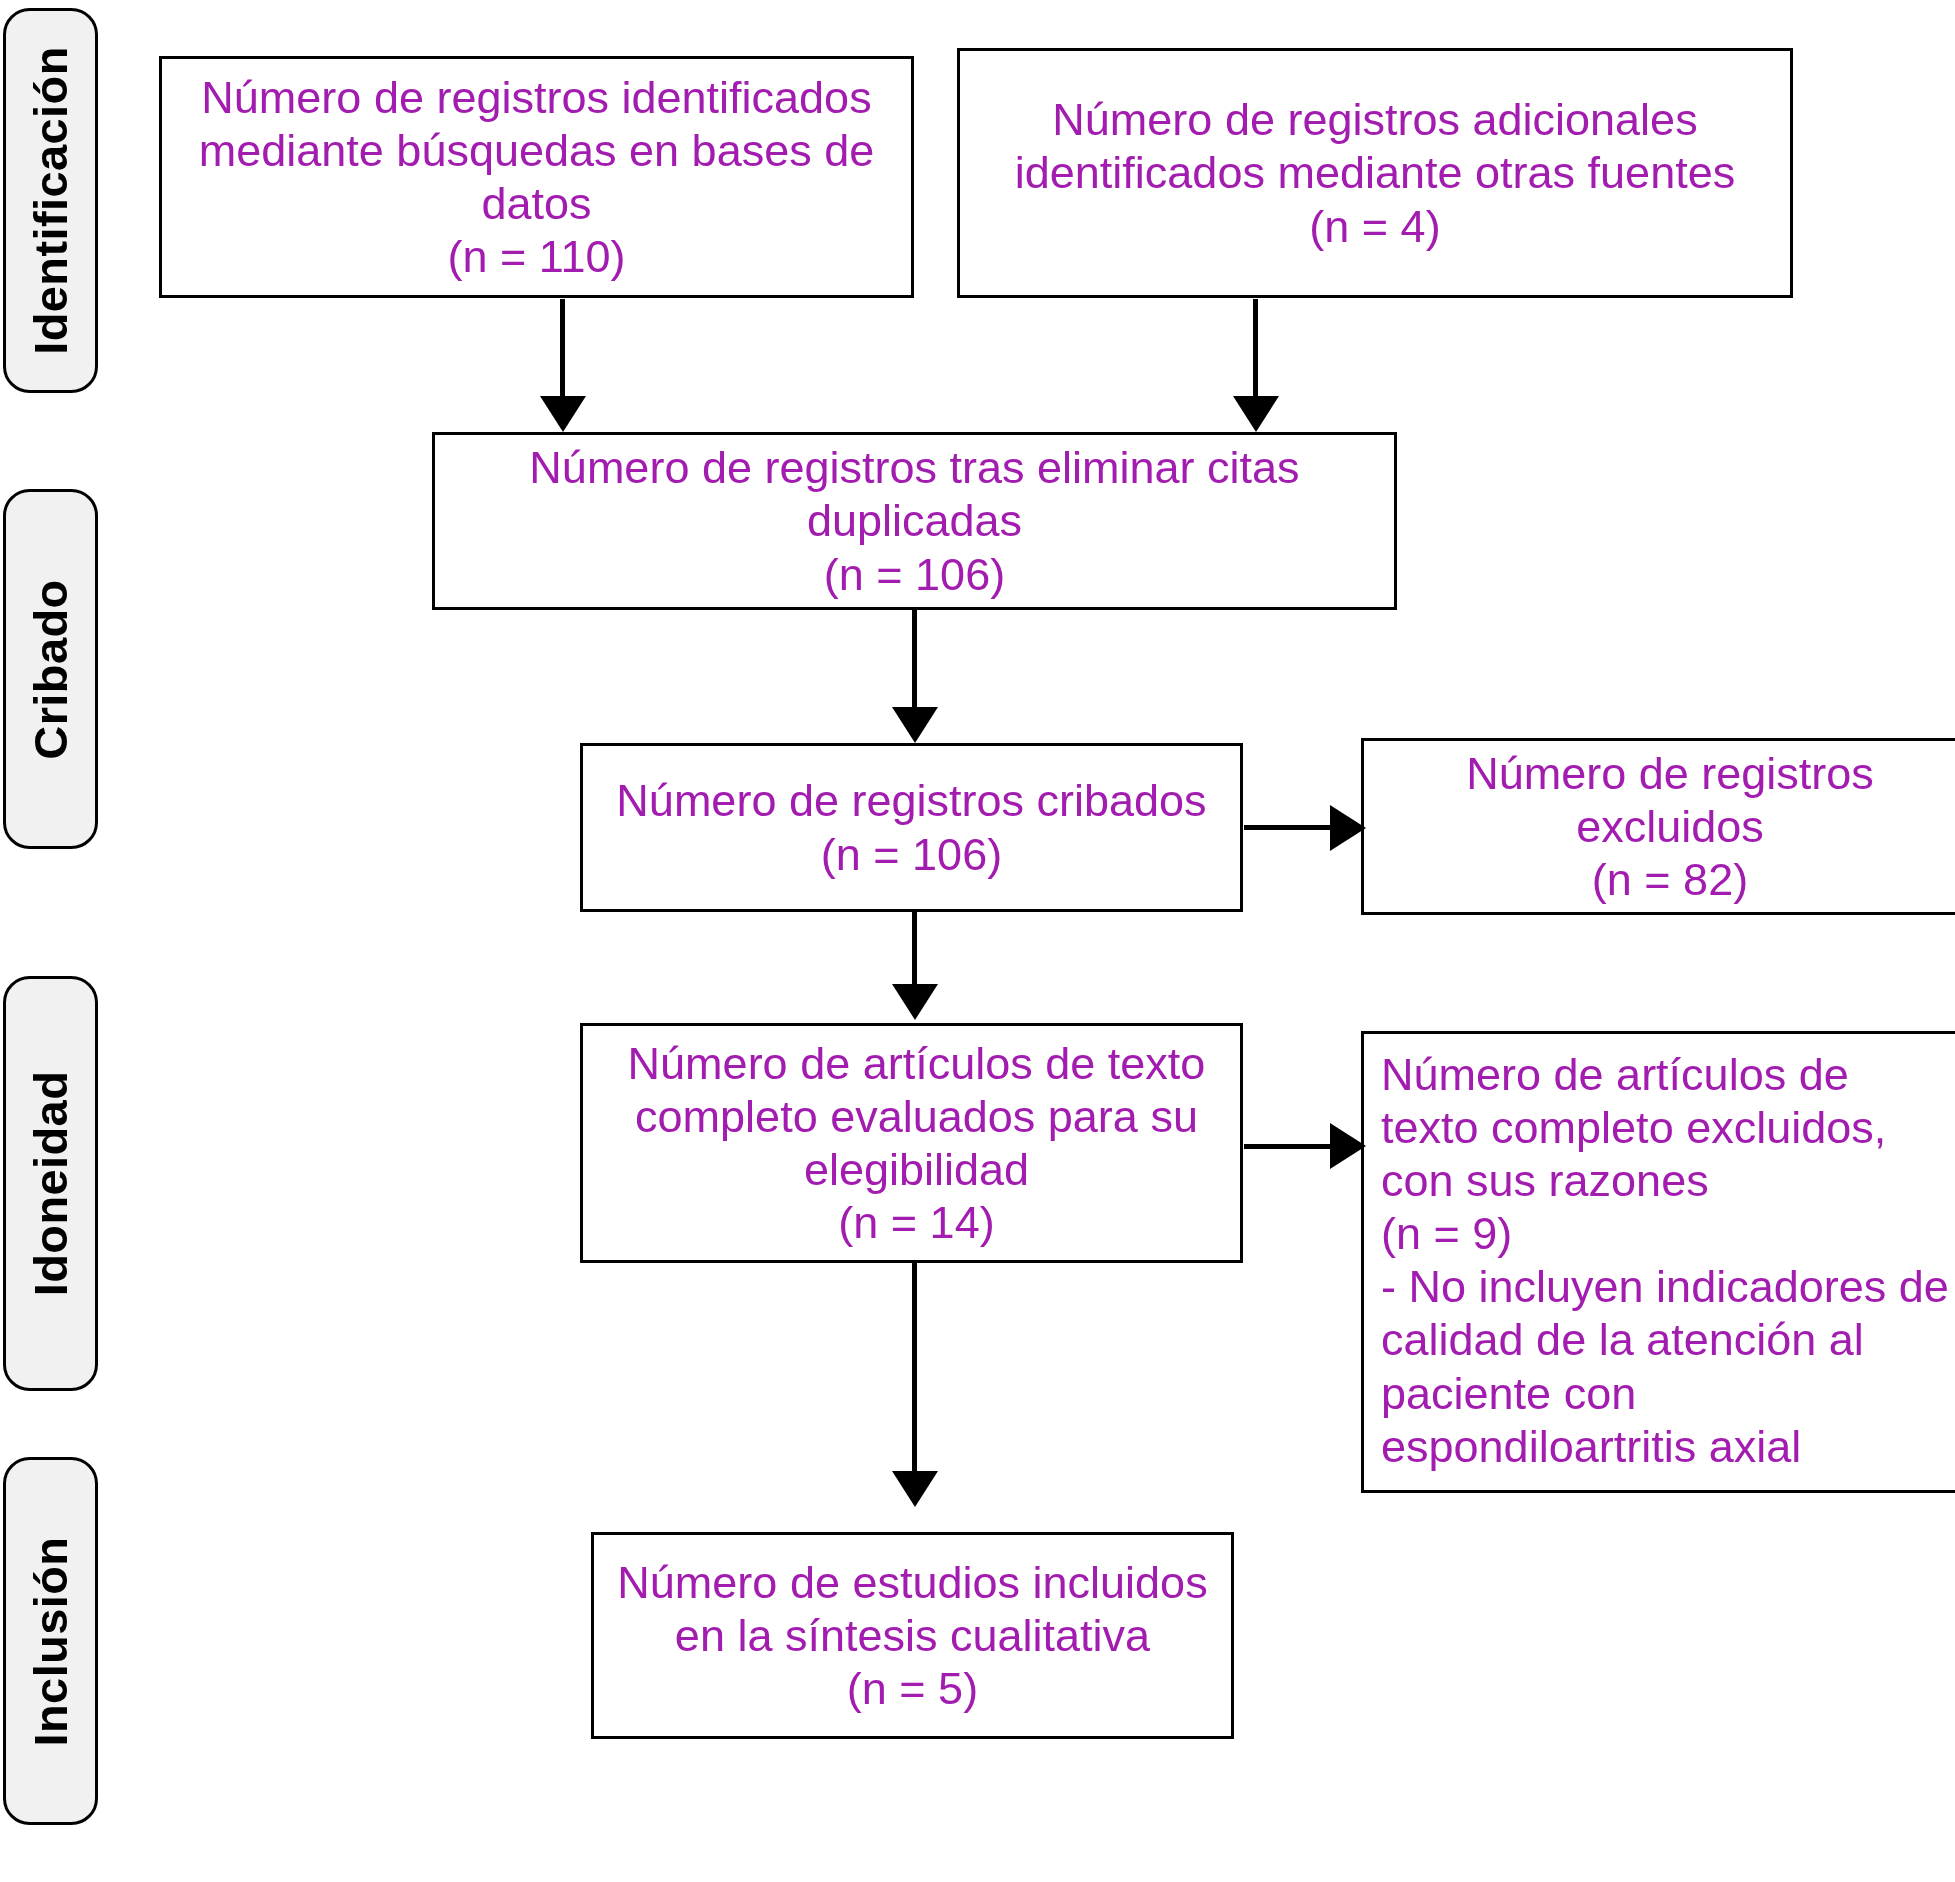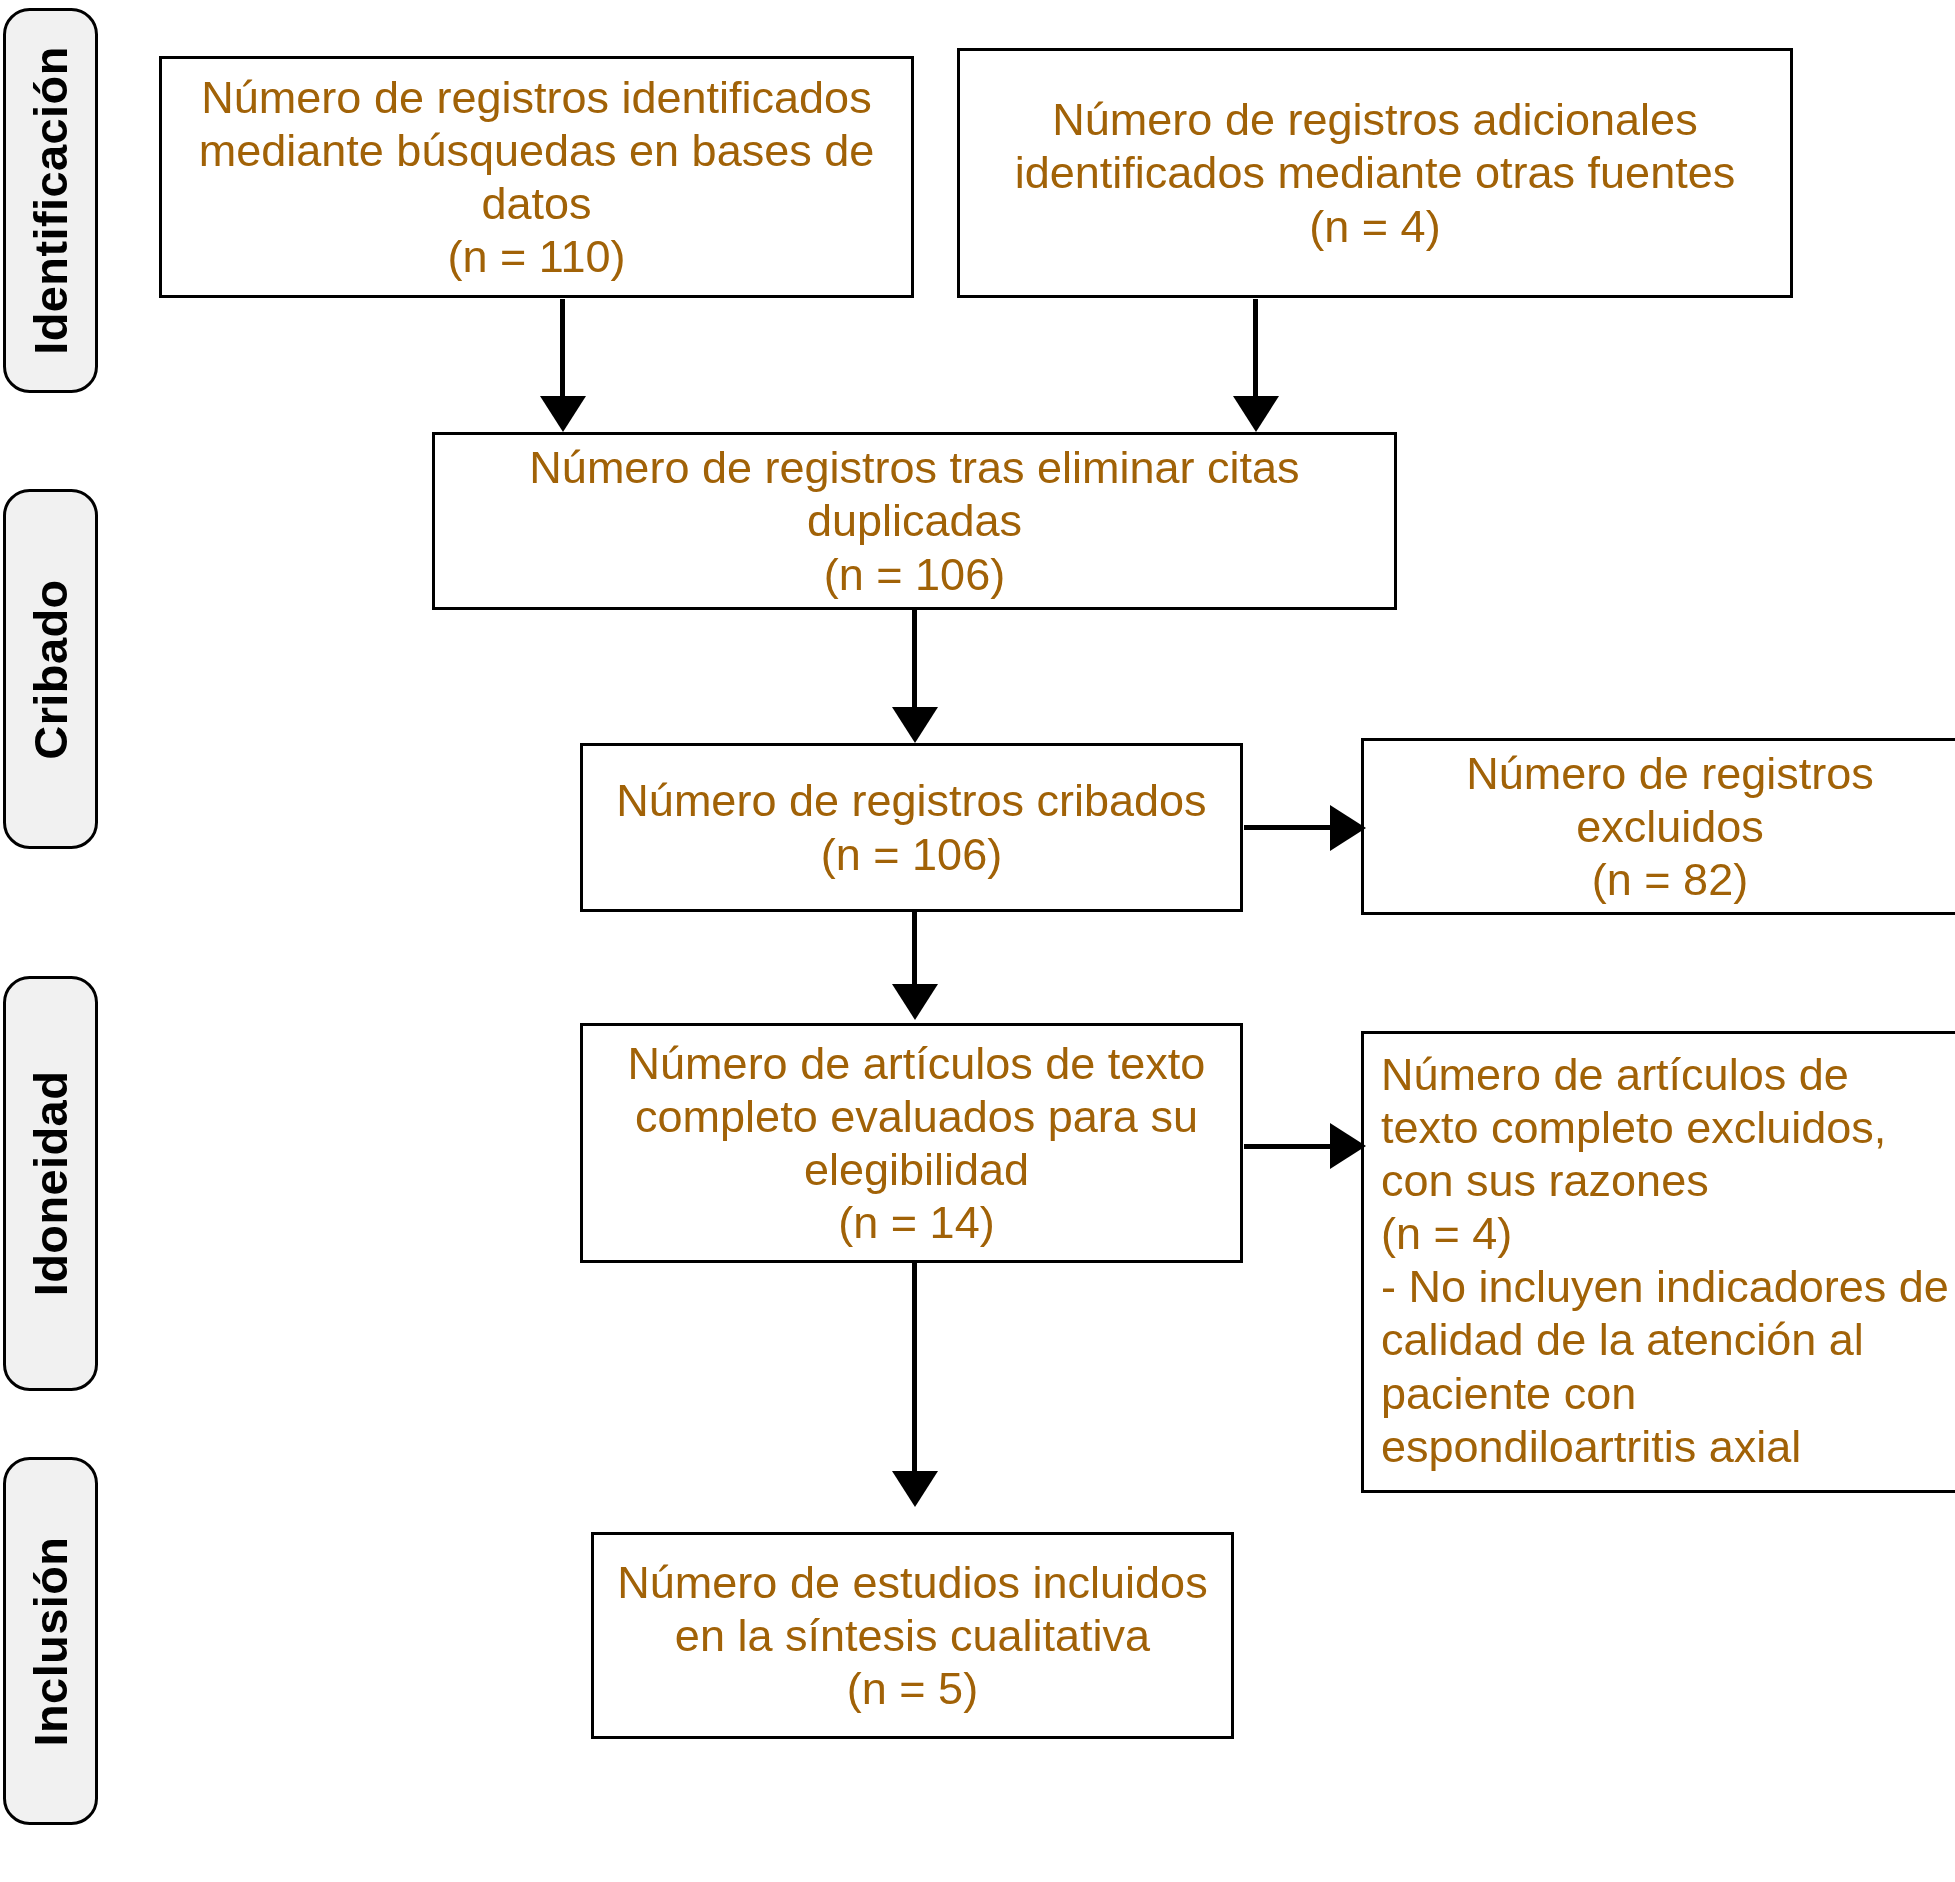--- a/index.html
+++ b/index.html
@@ -48,21 +48,21 @@
     box-sizing: border-box;
     display: flex;
     align-items: center;
     justify-content: center;
     padding: 6.3px 14px;
   }
   .flow-box .box-text {
     text-align: center;
     font-size: 45px;
     line-height: 1.18;
-    color: #a16207;
+    color: #a21caf;
     white-space: pre-line;
   }
   .reasons-text {
     text-align: left !important;
     display: block;
   }
   .flow-box.mixed {
     display: block;
     padding: 14px 12.5px 7.8px 17px;
   }
@@ -168,21 +168,21 @@
     <span class="box-text">Número de artículos de texto
 completo evaluados para su
 elegibilidad
 (n = 14)</span>
   </div>
 
   <div class="flow-box mixed" style="left:1361px; top:1031px; width:618px; height:462px;">
     <span class="box-text">Número de artículos de
 texto completo excluidos,
 con sus razones
-(n = 4)</span>
+(n = 9)</span>
     <span class="box-text reasons-text">- No incluyen indicadores de calidad de la atención al paciente con espondiloartritis axial</span>
   </div>
 
   <div class="h-line" style="left:1244px; top:1144px; width:91px; height:4.7px;"></div>
   <div class="arrow-right" style="left:1330px; top:1123px;"></div>
 
   <div class="v-line" style="left:912px; top:1263px; width:4.7px; height:211px;"></div>
   <div class="arrow-down" style="left:892px; top:1471px;"></div>
 
   <div class="flow-box" style="left:591px; top:1506px; width:643px; height:207px;margin-top:26px;">

